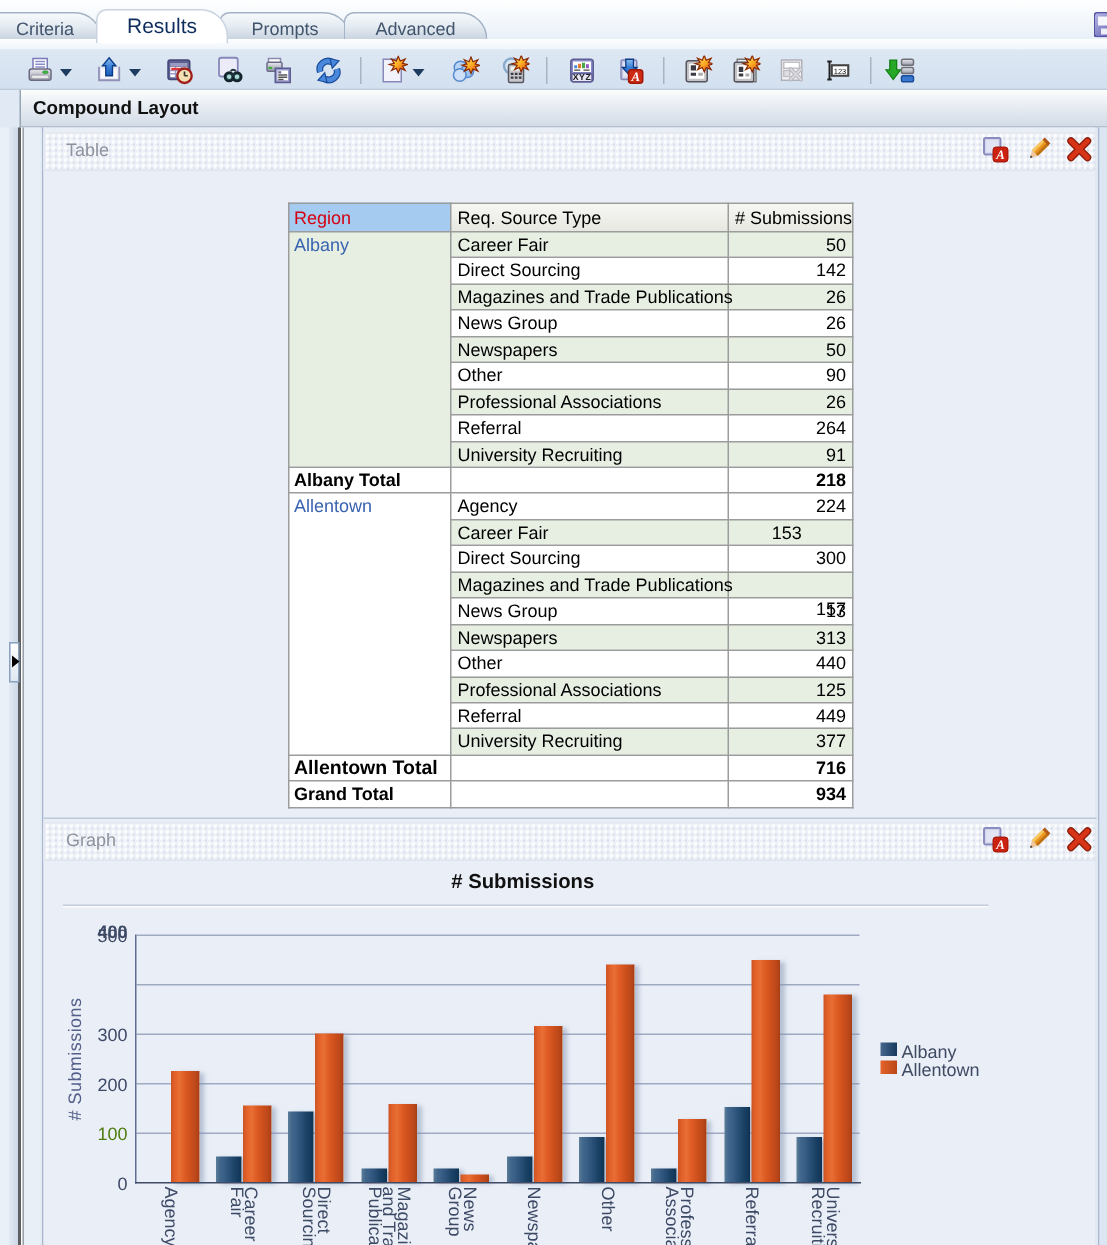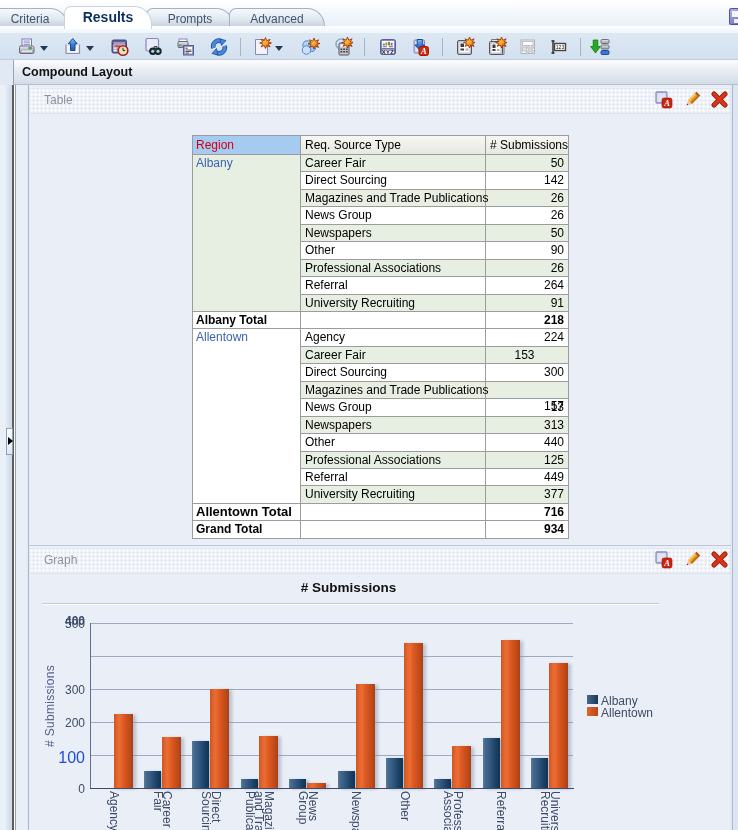--- a/index.html
+++ b/index.html
@@ -4,21 +4,21 @@
   html,body{margin:0;padding:0;}
   body{width:738px;height:830px;overflow:hidden;position:relative;
        font-family:"Liberation Sans", sans-serif;background:#e0e9f4;font-size:11px;}
   .abs{position:absolute;}
 </style></head>
 <body>
 <div class="abs" style="left:0;top:0;width:738px;height:26px;background:linear-gradient(#ffffff,#e8f0f8);"></div>
 <div class="abs" style="left:-8px;width:74px;background:linear-gradient(#f7fafd,#e3eaf1 45%,#cdd7e2 80%,#c2cdda);color:#41546c;border:1px solid #a3b2c4;border-bottom:none;height:20px;top:8px;border-radius:7px 18px 0 0;font-size:12px;text-align:center;line-height:20px;">Criteria</div>
 <div class="abs" style="left:146px;width:86px;background:linear-gradient(#f7fafd,#e3eaf1 45%,#cdd7e2 80%,#c2cdda);color:#41546c;border:1px solid #a3b2c4;border-bottom:none;height:20px;top:8px;border-radius:7px 18px 0 0;font-size:12px;text-align:center;line-height:20px;">Prompts</div>
 <div class="abs" style="left:229px;width:94px;background:linear-gradient(#f7fafd,#e3eaf1 45%,#cdd7e2 80%,#c2cdda);color:#41546c;border:1px solid #a3b2c4;border-bottom:none;height:20px;top:8px;border-radius:7px 18px 0 0;font-size:12px;text-align:center;line-height:20px;">Advanced</div>
-<div class="abs" style="left:64px;width:86px;background:#ffffff;color:#0e2d5e;font-weight:bold;z-index:5;border:1px solid #c9d4e0;border-bottom:none;height:22px;top:6px;border-radius:7px 18px 0 0;font-size:14px;text-align:center;line-height:20px;">Results</div>
+<div class="abs" style="left:64px;width:86px;background:#ffffff;color:#0e2d5e;font-weight:normal;z-index:5;border:1px solid #c9d4e0;border-bottom:none;height:22px;top:6px;border-radius:7px 18px 0 0;font-size:14px;text-align:center;line-height:20px;">Results</div>
 <div class="abs" style="left:729px;top:8px;width:9px;height:15px;background:linear-gradient(135deg,#b8b8e8,#6a6ab8);border:1px solid #5252a0;border-radius:2.5px 0 0 2.5px;border-right:none;">
 <div class="abs" style="left:2px;top:1.5px;width:7px;height:6.5px;background:#f6f6fd;"></div>
 <div class="abs" style="left:3.5px;top:10px;width:5px;height:4px;background:#efeff9;"></div>
   </div>
 <div class="abs" style="left:0;top:26px;width:738px;height:7px;background:linear-gradient(#fdfeff,#eef5fb);"></div>
 <div class="abs" style="left:0;top:33px;width:738px;height:26px;background:linear-gradient(#dde8f3,#d3e0ef);border-bottom:1px solid #bfccdc;"></div>
 <svg class="abs" style="left:17px;top:37px" width="20" height="20" viewBox="0 0 20 20">
     <defs>
 <linearGradient id="gstar" x1="0" y1="0" x2="1" y2="1">
  <stop offset="0" stop-color="#ffe680"></stop>
@@ -589,21 +589,21 @@
 <div class="abs" style="left:30px;top:574px;width:699px;height:256px;background:#eaeff7;"></div>
 <div class="abs" style="left:148.5px;top:580px;width:400px;text-align:center;font-size:13.5px;font-weight:bold;color:#111;"># Submissions</div>
 <div class="abs" style="left:42px;top:603px;width:617px;height:1px;background:#c3cbdc;"></div>
 <div class="abs" style="left:42px;top:604px;width:617px;height:1px;background:#fbfcfe;"></div>
 <div class="abs" style="left:90.5px;top:754.6px;width:482.5px;height:1px;background:#9fa9c2;"></div>
 <div class="abs" style="left:90.5px;top:721.6px;width:482.5px;height:1px;background:#9fa9c2;"></div>
 <div class="abs" style="left:90.5px;top:688.7px;width:482.5px;height:1px;background:#9fa9c2;"></div>
 <div class="abs" style="left:90.5px;top:655.7px;width:482.5px;height:1px;background:#9fa9c2;"></div>
 <div class="abs" style="left:90.5px;top:622.7px;width:482.5px;height:1px;background:#9fa9c2;"></div>
 <div class="abs" style="left:52px;top:782.1px;width:33px;text-align:right;font-size:12px;color:#3d4a66;">0</div>
-<div class="abs" style="left:52px;top:749.1px;width:33px;text-align:right;font-size:16px;color:#1d4ed8;">100</div>
+<div class="abs" style="left:52px;top:749.1px;width:33px;text-align:right;font-size:12px;color:#4d7c0f;">100</div>
 <div class="abs" style="left:52px;top:716.1px;width:33px;text-align:right;font-size:12px;color:#3d4a66;">200</div>
 <div class="abs" style="left:52px;top:683.2px;width:33px;text-align:right;font-size:12px;color:#3d4a66;">300</div>
 <div class="abs" style="left:52px;top:614px;width:33px;text-align:right;font-size:12px;color:#3d4a66;font-weight:bold;">400</div>
 <div class="abs" style="left:52px;top:617.2px;width:33px;text-align:right;font-size:12px;color:#3d4a66;">500</div>
 <div class="abs" style="left:8px;top:699px;width:84px;text-align:center;font-size:12px;color:#54608a;letter-spacing:0.3px;transform:rotate(-90deg);"># Submissions</div>
 <div class="abs" style="left:89.5px;top:622.7px;width:1px;height:165.9px;background:#5f6f92;"></div>
 <div class="abs" style="left:113.6px;top:713.7px;width:19px;height:74.3px;background:linear-gradient(90deg,#cc5526 0%,#e4632a 15%,#e86e35 30%,#dd5a22 50%,#cc4f1d 70%,#bb4719 88%,#a63f16 100%);box-shadow:3px 1px 3px rgba(130,145,175,0.5);"></div>
 <div class="abs" style="left:144.0px;top:771.1px;width:17px;height:16.9px;background:linear-gradient(90deg,#5d7d98 0%,#41678c 15%,#3a6088 30%,#2c527a 50%,#1d4568 70%,#143a5e 88%,#10334f 100%);box-shadow:3px 1px 3px rgba(130,145,175,0.5);"></div>
 <div class="abs" style="left:162.0px;top:737.1px;width:19px;height:50.9px;background:linear-gradient(90deg,#cc5526 0%,#e4632a 15%,#e86e35 30%,#dd5a22 50%,#cc4f1d 70%,#bb4719 88%,#a63f16 100%);box-shadow:3px 1px 3px rgba(130,145,175,0.5);"></div>
 <div class="abs" style="left:192.4px;top:740.8px;width:17px;height:47.2px;background:linear-gradient(90deg,#5d7d98 0%,#41678c 15%,#3a6088 30%,#2c527a 50%,#1d4568 70%,#143a5e 88%,#10334f 100%);box-shadow:3px 1px 3px rgba(130,145,175,0.5);"></div>

